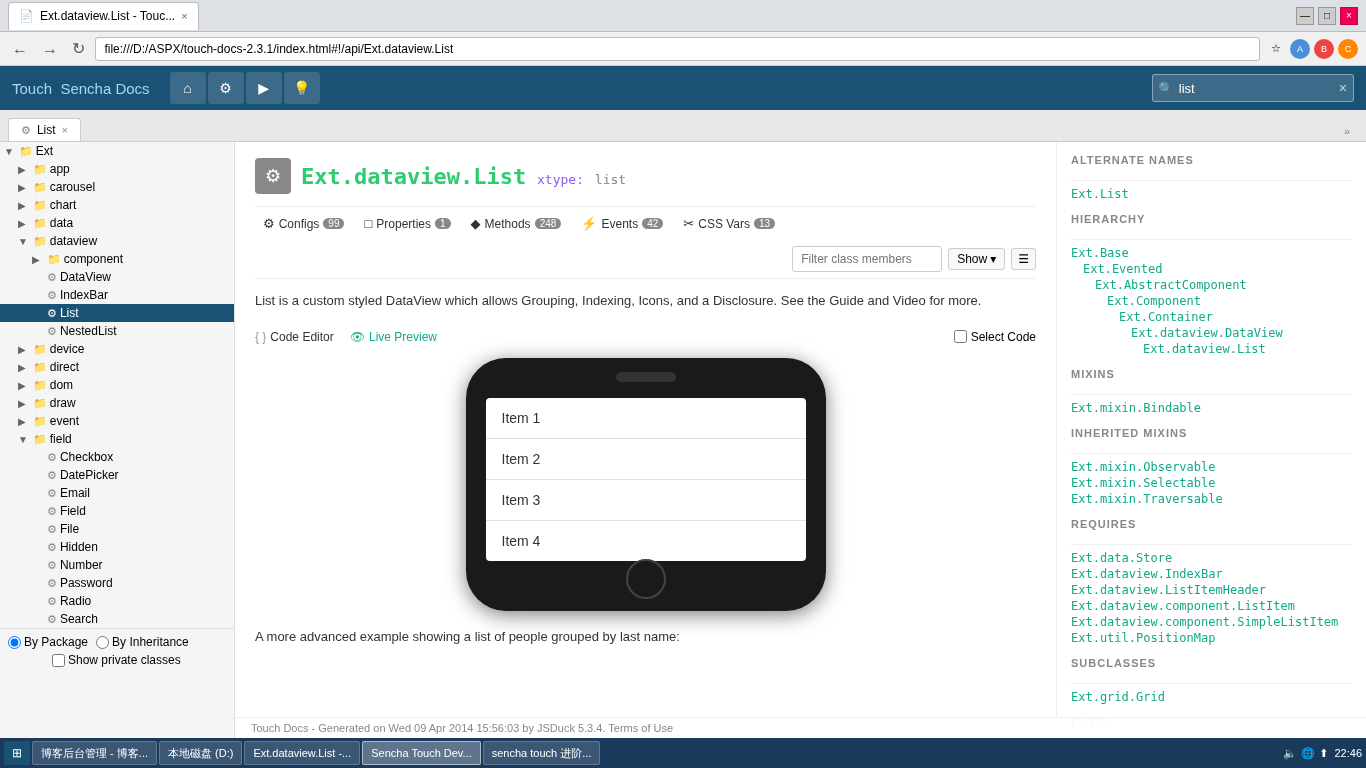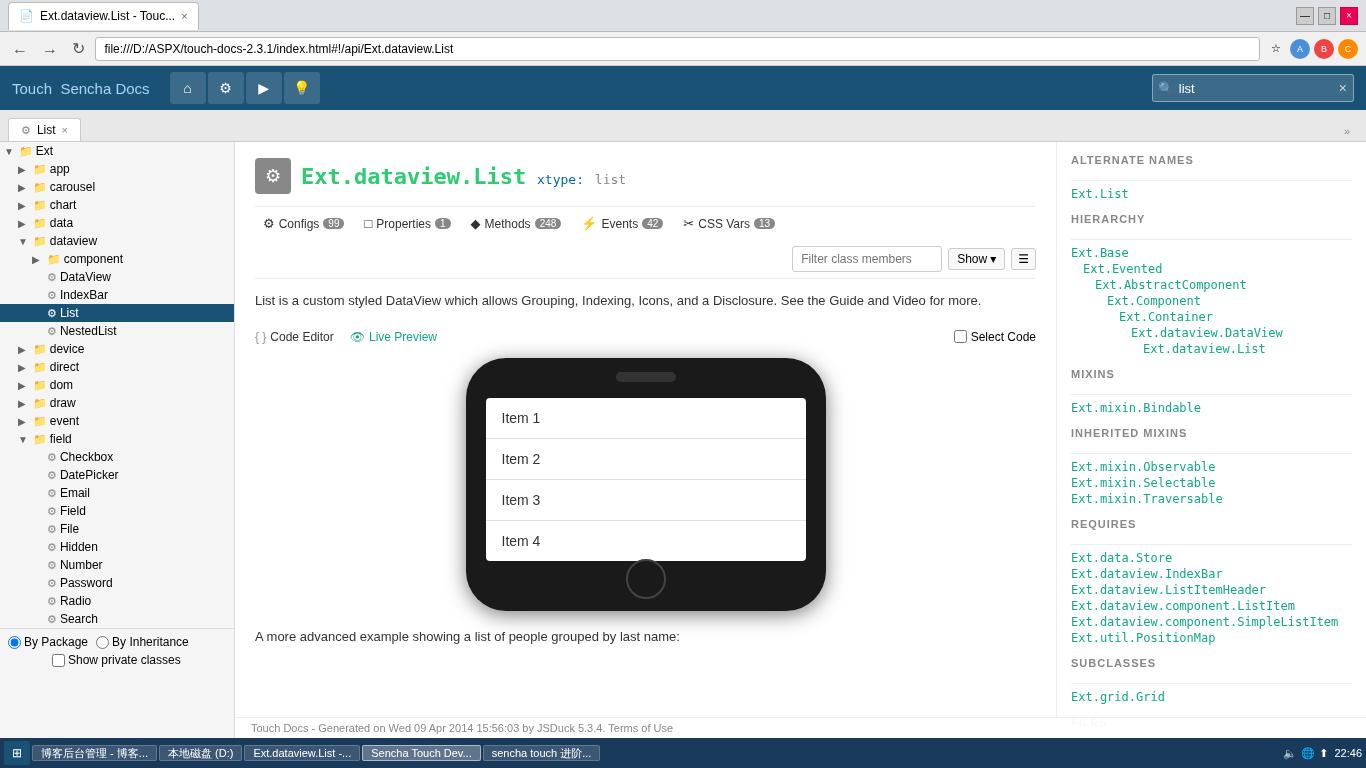--- a/index.html
+++ b/index.html
@@ -375,21 +375,21 @@
       border-radius: 2px;
       font-size: 12px;
       cursor: pointer;
       display: flex; align-items: center; gap: 4px;
     }
     .taskbar-item {
       background: rgba(255,255,255,0.15);
       border: 1px solid rgba(255,255,255,0.2);
       color: #fff;
       padding: 2px 8px;
-      height: 16px;
+      height: 24px;
       border-radius: 2px;
       font-size: 11px;
       cursor: pointer;
       display: flex; align-items: center; gap: 4px;
       max-width: 140px;
       overflow: hidden;
       white-space: nowrap;
       text-overflow: ellipsis;
     }
     .taskbar-item.active { background: rgba(255,255,255,0.3); border-color: rgba(255,255,255,0.5); }
@@ -614,21 +614,21 @@
   </div>
 
   <div class="content">
     <div class="content-inner">
 
       <div class="api-title-row">
         <div class="api-gear">⚙</div>
         <div>
           <span class="api-class-name">Ext.dataview.List</span>
           &nbsp;
-          <span style="color:#0369a1;font-size:13px;font-family:monospace;">xtype:</span>
+          <span style="color:#8b5cf6;font-size:13px;font-family:monospace;">xtype:</span>
           &nbsp;
           <span style="color:#888;font-size:13px;font-family:monospace;">list</span>
         </div>
       </div>
 
       <div class="member-filter-bar">
         <div id="member-filters-container" style="display:flex;gap:4px;flex-wrap:wrap;">
             <div class="member-filter-item">
               <span class="member-filter-icon">⚙</span>
     <span>Configs</span>

